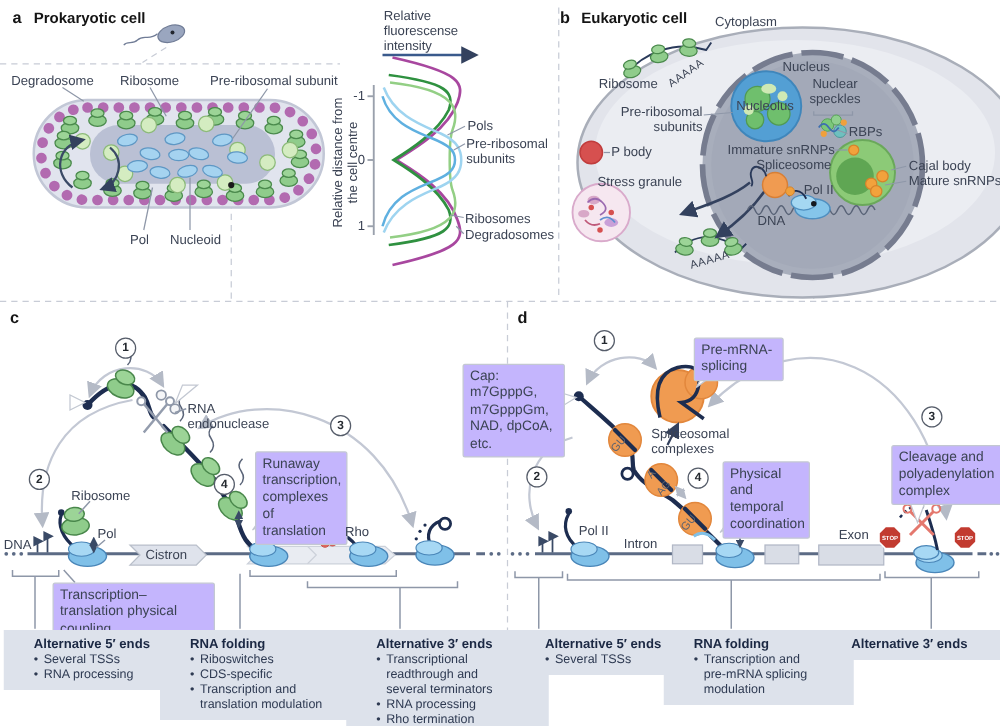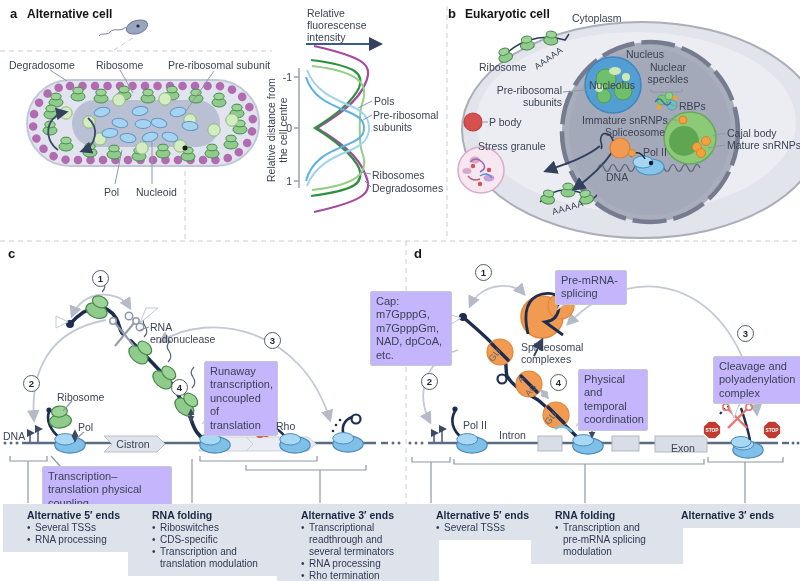--- a/index.html
+++ b/index.html
@@ -438,21 +438,21 @@
     <text x="497" y="357" font-size="9" fill="#5d6370" transform="rotate(-50 497 357)" text-anchor="middle">GU</text>
     <text x="523" y="381" font-size="8.5" fill="#5d6370" transform="rotate(-50 523 381)" text-anchor="middle">A</text>
     <text x="533" y="392" font-size="8.5" fill="#5d6370" transform="rotate(-50 533 392)" text-anchor="middle">AG</text>
     <text x="553" y="420" font-size="9" fill="#5d6370" transform="rotate(-50 553 420)" text-anchor="middle">GU</text>
     <text x="712" y="432" font-size="4.8" font-weight="bold" fill="#fff" text-anchor="middle">STOP</text>
     <text x="772" y="432" font-size="4.8" font-weight="bold" fill="#fff" text-anchor="middle">STOP</text>
   </g>
 </svg>
 
 <div class="tag" style="left:10px;top:6px">a</div>
-<div class="ttl" style="left:27px;top:7px">Alternative cell</div>
+<div class="ttl" style="left:27px;top:7px">Prokaryotic cell</div>
 <div class="lbl" style="left:9px;top:59px">Degradosome</div>
 <div class="lbl" style="left:96px;top:59px">Ribosome</div>
 <div class="lbl" style="left:168px;top:59px">Pre-ribosomal subunit</div>
 <div class="lbl" style="left:104px;top:186px">Pol</div>
 <div class="lbl" style="left:136px;top:186px">Nucleoid</div>
 
 <div class="lbl wrap" style="left:307px;top:7px;width:72px">Relative fluorescense intensity</div>
 <div class="lbl wrap tac rot90" style="left:222px;top:118px;width:110px">Relative distance from the cell centre</div>
 <div class="lbl tar" style="left:278px;top:71px;width:14px">-1</div>
 <div class="lbl tar" style="left:278px;top:122px;width:14px">0</div>
@@ -480,21 +480,21 @@
 <div class="lbl" style="left:643px;top:146px">Pol II</div>
 <div class="lbl" style="left:606px;top:171px">DNA</div>
 
 <div class="tag" style="left:8px;top:246px">c</div>
 <div class="num" style="left:92px;top:270px">1</div>
 <div class="num" style="left:23px;top:375px">2</div>
 <div class="num" style="left:264px;top:332px">3</div>
 <div class="num" style="left:171px;top:379px">4</div>
 <div class="lbl wrap" style="left:150px;top:321px;width:72px">RNA endonuclease</div>
 <div class="lbl" style="left:57px;top:391px">Ribosome</div>
-<div class="cbox" style="left:204px;top:361px;width:62px">Runaway transcription, uncoupled of translation</div>
+<div class="cbox" style="left:204px;top:361px;width:62px">Runaway transcription, complexes of translation</div>
 <div class="lbl" style="left:276px;top:420px">Rho</div>
 <div class="lbl" style="left:3px;top:430px">DNA</div>
 <div class="lbl" style="left:78px;top:421px">Pol</div>
 <div class="lbl tac" style="left:104px;top:438px;width:58px">Cistron</div>
 <div class="cbox" style="left:42px;top:466px;width:118px">Transcription–translation physical coupling</div>
 
 <div class="sbox" style="left:3px;top:504px;width:94px">
   <h4>Alternative 5′ ends</h4>
   <ul>
     <li>Several TSSs</li>
@@ -523,21 +523,21 @@
 <div class="num" style="left:421px;top:373px">2</div>
 <div class="num" style="left:737px;top:325px">3</div>
 <div class="num" style="left:550px;top:374px">4</div>
 <div class="cbox" style="left:370px;top:291px;width:70px">Cap: m7GpppG, m7GpppGm, NAD, dpCoA, etc.</div>
 <div class="cbox" style="left:555px;top:270px;width:60px">Pre-mRNA-splicing</div>
 <div class="lbl wrap" style="left:521px;top:341px;width:82px">Spliceosomal complexes</div>
 <div class="cbox" style="left:578px;top:369px;width:58px">Physical and temporal coordination</div>
 <div class="cbox" style="left:713px;top:356px;width:78px">Cleavage and polyadenylation complex</div>
 <div class="lbl" style="left:463px;top:419px">Pol II</div>
 <div class="lbl" style="left:499px;top:429px">Intron</div>
-<div class="lbl tac" style="left:655px;top:442px;width:56px">Exon</div>
+<div class="lbl tac" style="left:655px;top:422px;width:56px">Exon</div>
 
 <div class="sbox" style="left:412px;top:504px;width:100px">
   <h4>Alternative 5′ ends</h4>
   <ul>
     <li>Several TSSs</li>
   </ul>
 </div>
 <div class="sbox" style="left:531px;top:504px;width:104px">
   <h4>RNA folding</h4>
   <ul>

